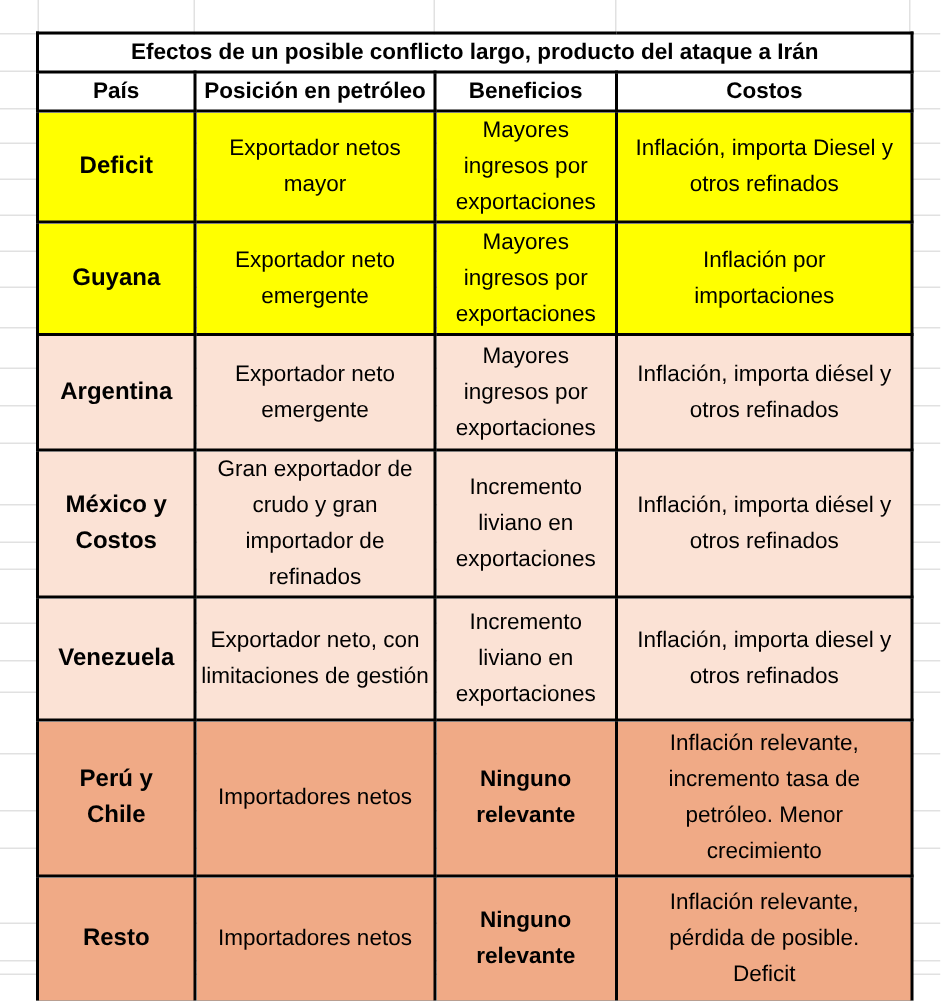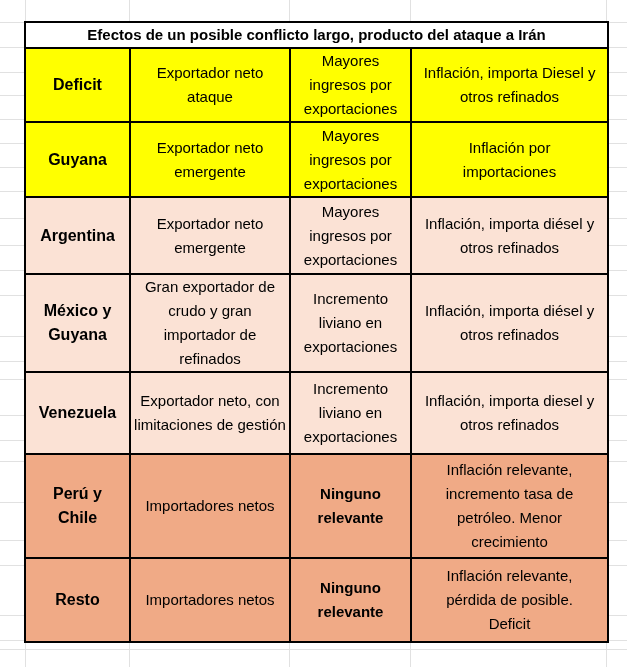--- a/index.html
+++ b/index.html
@@ -67,44 +67,50 @@
   <colgroup>
     <col style="width:105px">
     <col style="width:160px">
     <col style="width:121px">
     <col style="width:197px">
   </colgroup>
   <tbody>
       <tr>
     <td colspan="4" class="title-cell">Efectos de un  posible conflicto largo, producto del ataque a Irán</td>
   </tr>
+  <tr>
+    <td class="head-cell">País</td>
+    <td class="head-cell">Posición en petróleo</td>
+    <td class="head-cell">Beneficios</td>
+    <td class="head-cell">Costos</td>
+  </tr>
 
   <tr class="yellow" style="height:71px">
     <td class="country">Deficit</td>
-    <td>Exportador neto ataque</td>
+    <td>Exportador netos mayor</td>
     <td>Mayores ingresos por exportaciones</td>
     <td>Inflación, importa Diesel y otros refinados</td>
   </tr>
 
   <tr class="yellow" style="height:75px">
     <td class="country">Guyana</td>
     <td>Exportador neto emergente</td>
     <td>Mayores ingresos por exportaciones</td>
     <td style="padding:0 47px">Inflación por importaciones</td>
   </tr>
 
   <tr class="light" style="height:77px">
     <td class="country">Argentina</td>
     <td>Exportador neto emergente</td>
     <td>Mayores ingresos por exportaciones</td>
     <td>Inflación, importa diésel y otros refinados</td>
   </tr>
 
   <tr class="light" style="height:84px">
-    <td class="country">México y Guyana</td>
+    <td class="country">México y Costos</td>
     <td>Gran exportador de crudo y gran importador de refinados</td>
     <td>Incremento liviano en exportaciones</td>
     <td>Inflación, importa diésel y otros refinados</td>
   </tr>
 
   <tr class="light" style="height:82px">
     <td class="country">Venezuela</td>
     <td>Exportador neto, con limitaciones de gestión</td>
     <td>Incremento liviano en exportaciones</td>
     <td>Inflación, importa diesel y otros refinados</td>

